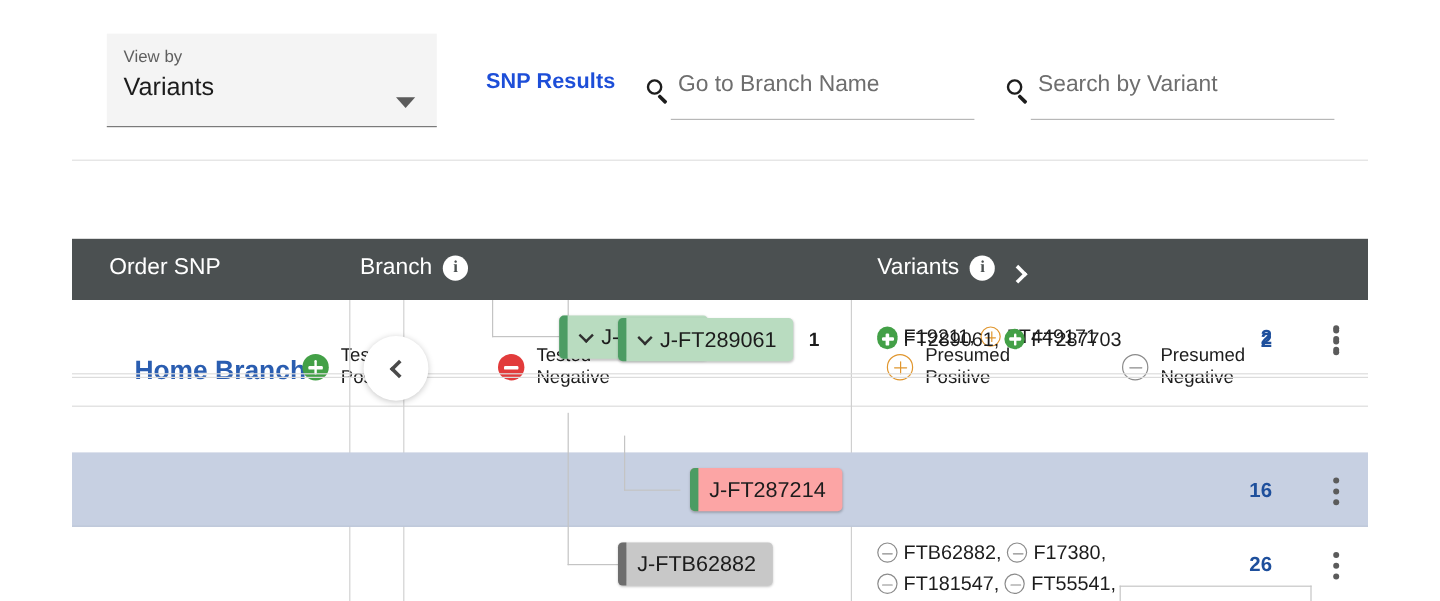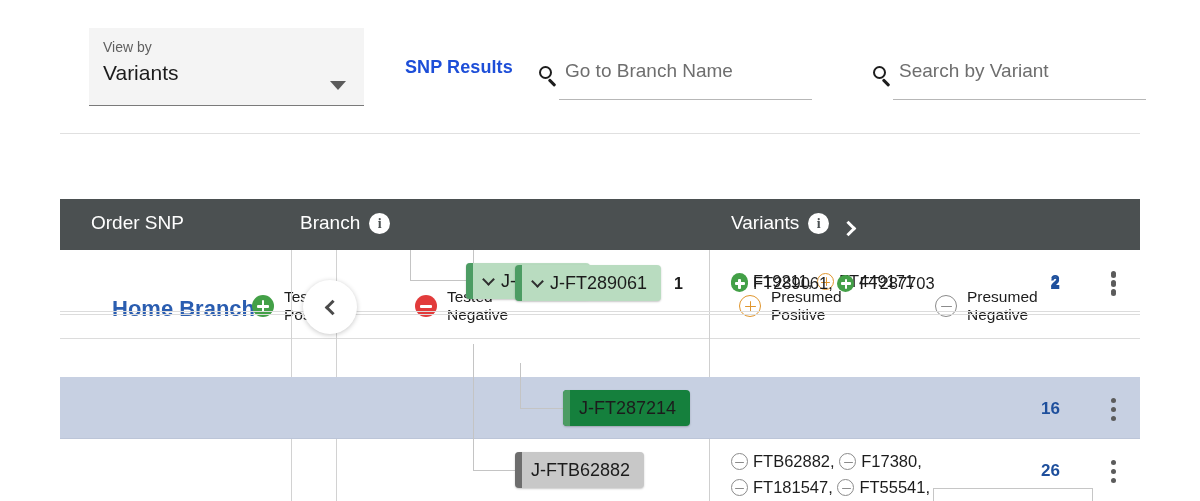--- a/index.html
+++ b/index.html
@@ -48,21 +48,21 @@
     border:2.4px solid #1d1d1d; border-radius:50%;
   }
   .mag .handle {
     position:absolute; left:12px; top:14px; width:9px; height:2.6px;
     background:#1d1d1d; transform:rotate(45deg); transform-origin:left center;
     border-radius:1px;
   }
 
   #search-branch { left:537px; top:62px; width:275px; }
   #search-branch .sline { width:253px; }
-  #search-variant { left:871px; top:62px; width:275px; }
+  #search-variant { left:837px; top:62px; width:275px; }
   #search-variant .sline { width:253px; }
 
   .hr-top { position:absolute; left:60px; top:133px; width:1080px; height:1px; background:#e0e0e0; }
 
   
   .legend { position:absolute; left:0; top:140px; width:1200px; height:58px; }
   .home-branch {
     position:absolute; left:112px; top:156px;
     font-size:22px; font-weight:bold; color:#2a5db0; cursor:pointer;
   }
@@ -157,21 +157,21 @@
     border-radius:4px 0 0 4px;
   }
   .node .nm { font-size:18px; color:#1c1c1c; margin-left:8px; }
   .node .chev-dn {
     width:9px; height:9px; border-right:2.2px solid #2f2f2f;
     border-bottom:2.2px solid #2f2f2f; transform:rotate(45deg);
     margin-left:10px; margin-top:-4px;
   }
   .node.green { background:#b9dcc0; }
   .node.green .accent { background:#4c9c63; }
-  .node.green-sel { background:#15803d; }
+  .node.green-sel { background:#fca5a5;margin-left:12px; }
   .node.green-sel .accent { background:#4c9c63; }
   .node.gray { background:#c8c8c8; }
   .node.gray .accent { background:#6d6d6d; }
 
   .node-count {
     position:absolute; font-size:16px; font-weight:bold; color:#1c1c1c; z-index:3;
   }
 
   
   .vcell { position:absolute; left:661px; top:0; width:419px; height:100%; }

